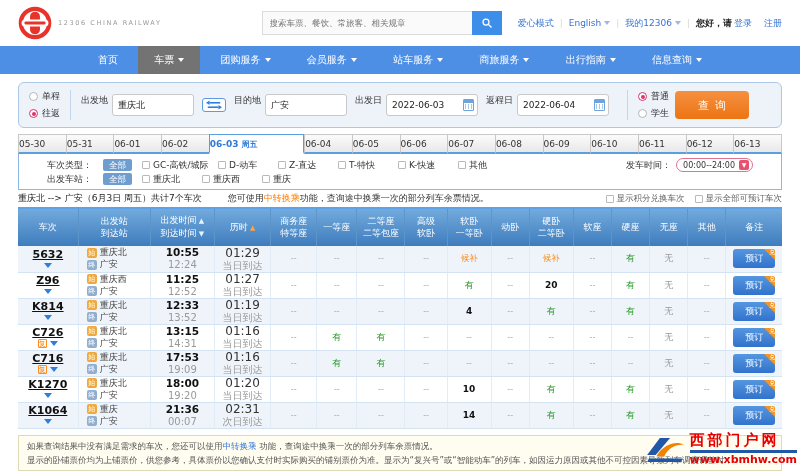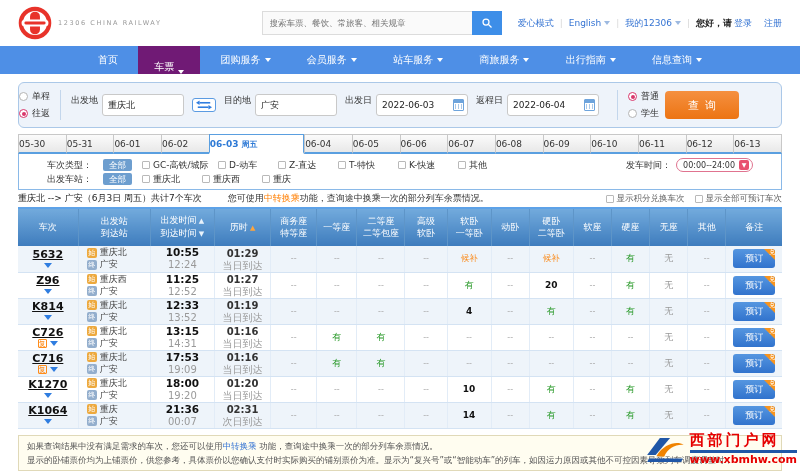--- a/index.html
+++ b/index.html
@@ -23,27 +23,27 @@
   .toplinks .greet { color:#222; font-weight:bold; }
   .caret { width:0; height:0; border-left:3.5px solid transparent; border-right:3.5px solid transparent;
     border-top:4px solid #9db9e0; display:inline-block; }
   .caret.white { border-top-color:#fff; }
 
   
   .nav { height:28px; background:#4e8fe6; display:flex; align-items:stretch; padding:0 82px;
     justify-content:space-between; }
   .nav-item { color:#fff; font-size:10px; display:flex; align-items:center; gap:4px;
     padding:0 16px; cursor:pointer; }
-  .nav-item.active { background:#701a75;align-items:flex-end; }
+  .nav-item.active { background:#737373; }
 
   .container { margin:0 18px; }
 
   
   .qpanel { margin-top:8px; height:46px; background:#eef3fa; border:1px solid #abc8e8;
-    border-radius:6px; display:flex; align-items:center; padding:0 0; }
+    border-radius:6px; display:flex; align-items:center; padding:0 10px; }
   .radio-col { display:flex; flex-direction:column; gap:4px; }
   .radio-line { display:flex; align-items:center; gap:4px; cursor:pointer; color:#333; }
   .radio { width:9px; height:9px; border-radius:50%; border:1px solid #b5b5b5; background:#fff;
     display:inline-block; position:relative; }
   .radio.checked { border-color:#d8376b; }
   .radio.checked::after { content:""; position:absolute; left:1.5px; top:1.5px; width:4px;
     height:4px; border-radius:50%; background:#d8376b; }
   .vdiv { width:1px; height:30px; background:#c3d6ec; margin:0 10px; }
   .field { display:flex; gap:4px; margin-right:8px; }
   .field label { color:#333; }
@@ -118,21 +118,21 @@
     border-top:5px solid #2f7de0; display:inline-block; cursor:pointer; }
   td.sta-cell > div { display:flex; align-items:center; gap:3px; justify-content:flex-start;
     padding-left:8px; height:12px; }
   .badge { width:10px; height:10px; font-size:7px; line-height:10px; color:#fff; text-align:center;
     border-radius:2px; flex:none; }
   .badge.start { background:#eda93e; }
   .badge.end { background:#93aecd; }
   .sta-name { color:#444; }
   .t-dep { font-weight:bold; font-size:10.5px; color:#111; line-height:13px; }
   .t-arr { color:#999; font-size:10px; line-height:12px; }
-  .dur { font-weight:bold; font-size:10px; color:#333; line-height:13px; }
+  .dur { font-weight:normal; font-size:12px; color:#333; line-height:13px; }
   .day { font-size:10px; color:#999; line-height:11px; }
   .seat-dash { color:#aaa; font-size:8px; }
   .seat-you { color:#299929; }
   .seat-wu { color:#999; }
   .seat-houbu { color:#fa8c1e; font-size:8.5px; }
   .seat-num { color:#111; font-weight:bold; }
   .btn-book { position:relative; width:42px; height:19px; margin:0 auto; display:block;
     background:linear-gradient(180deg,#5596e0,#3173cd); border:none; border-radius:3px;
     color:#fff; font-size:9px; cursor:pointer; overflow:hidden; font-family:inherit; }
   .btn-book .corner { position:absolute; top:0; right:0; width:0; height:0;

